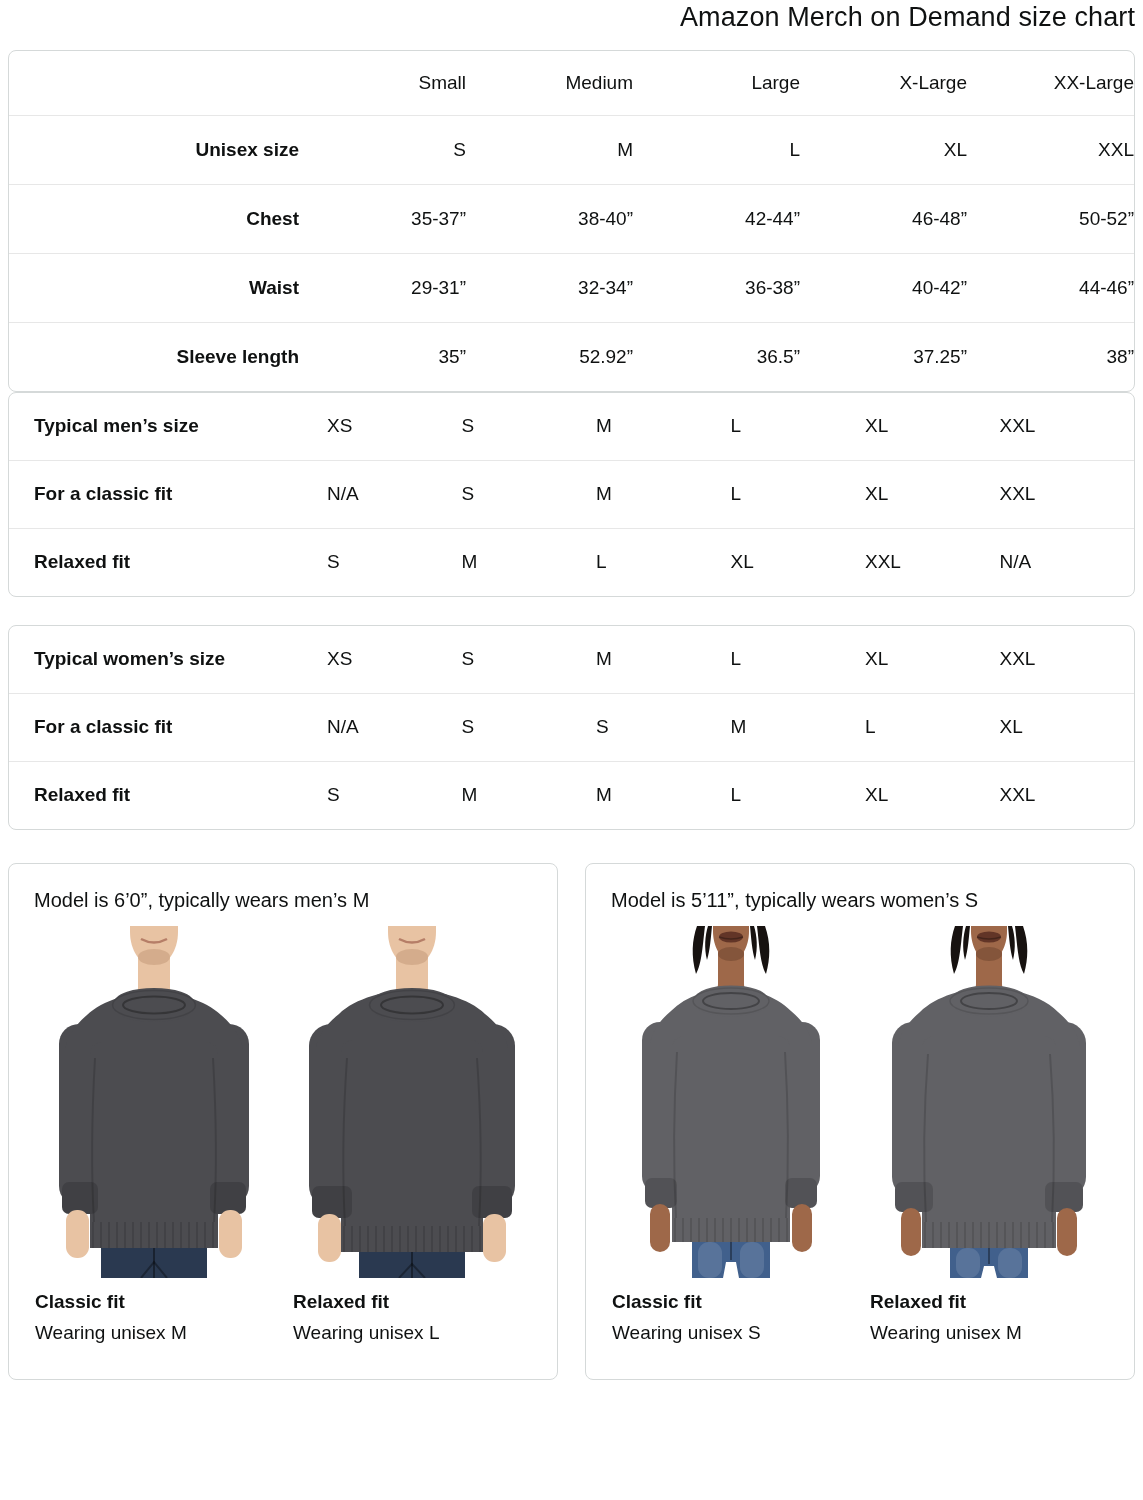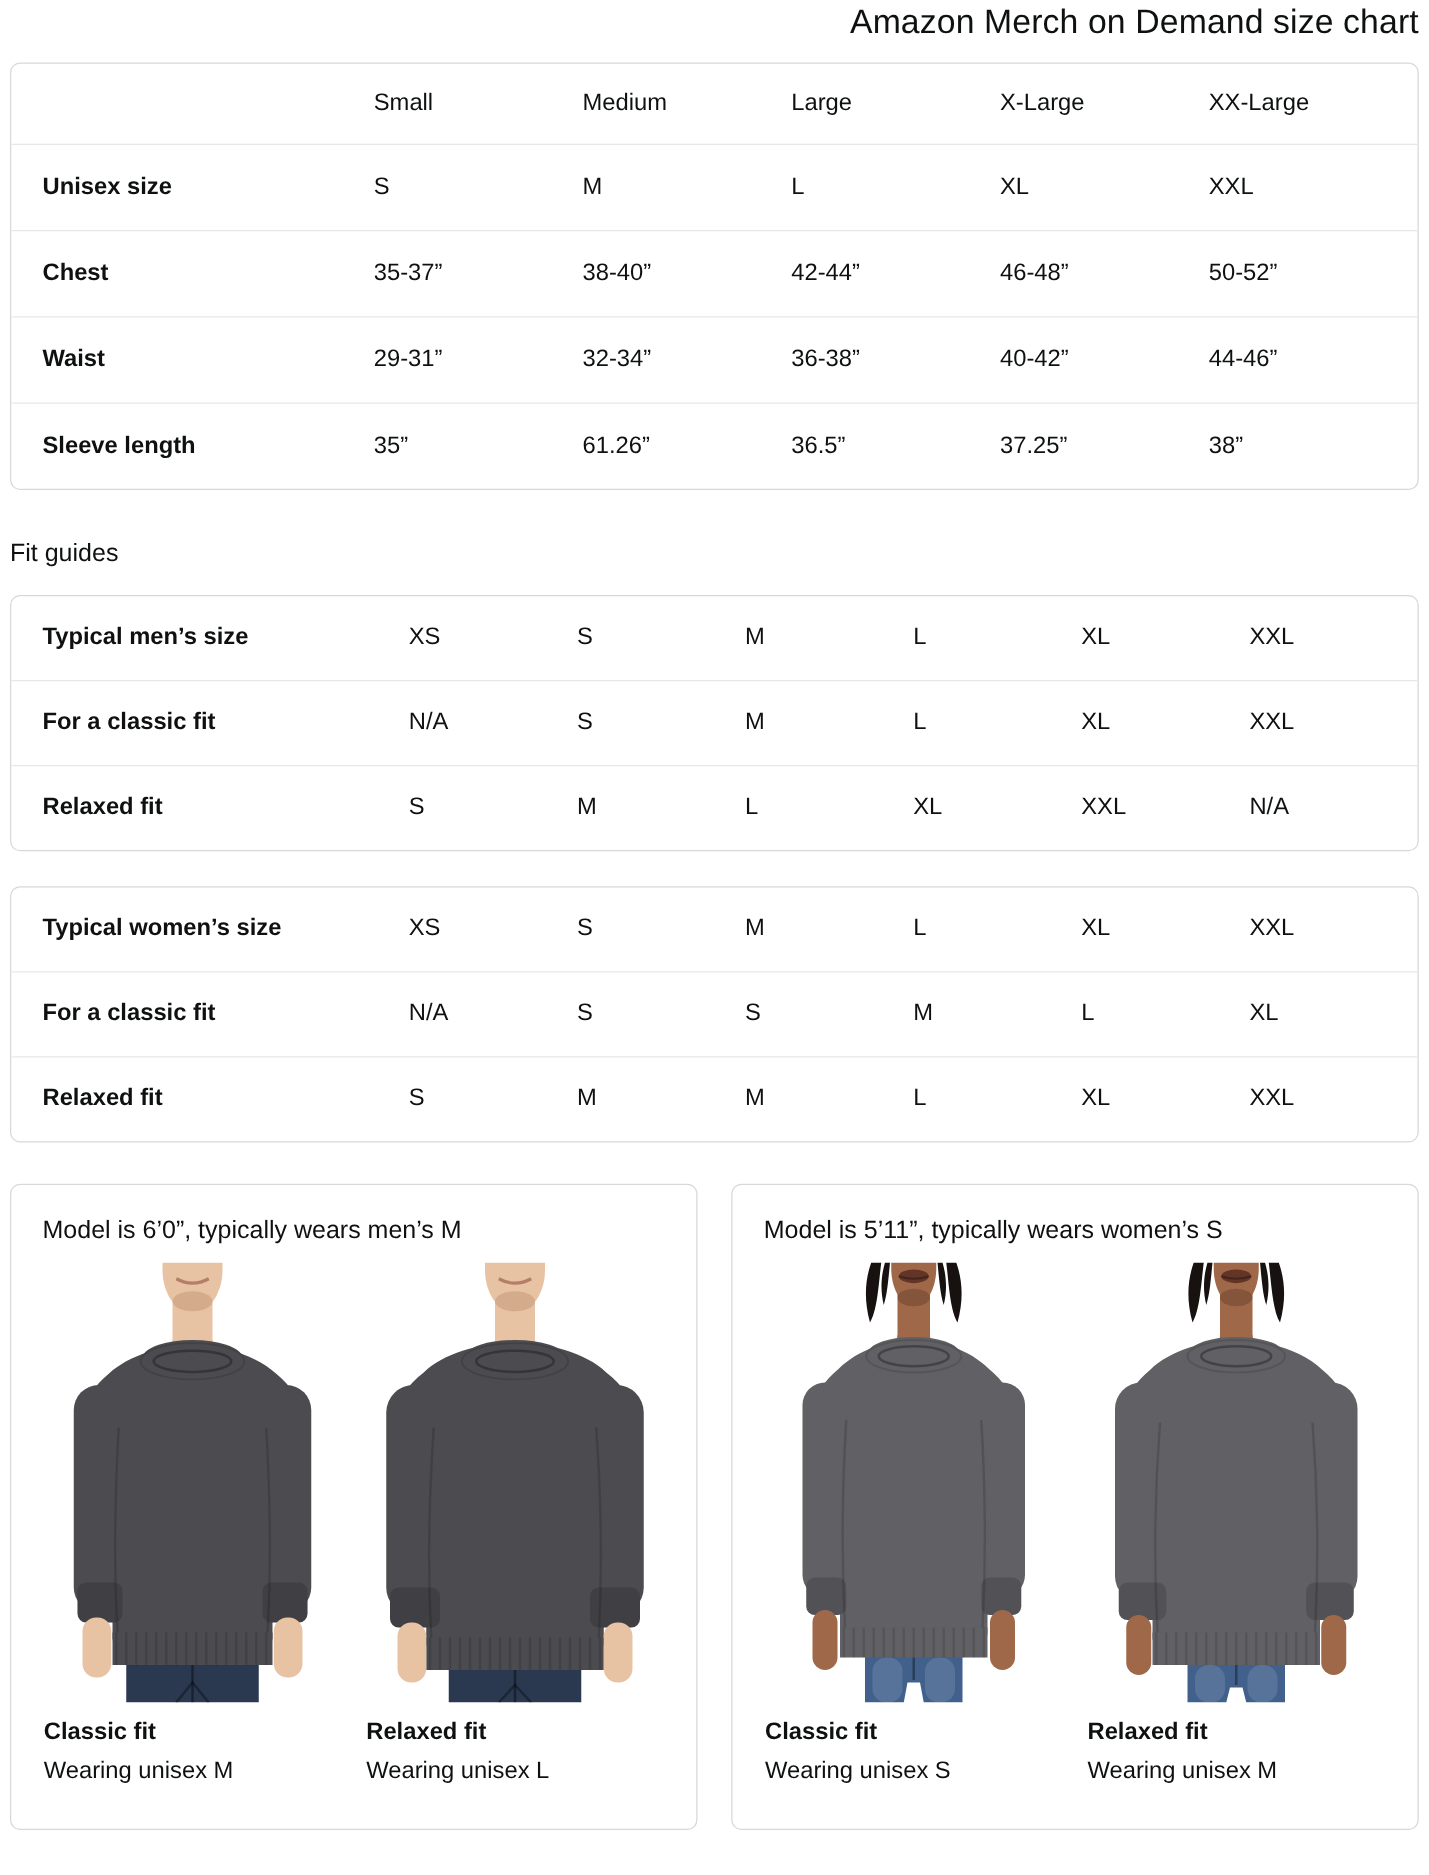--- a/index.html
+++ b/index.html
@@ -2,21 +2,21 @@
 <html><head>
 <meta charset="utf-8">
 <style>
   html,body{margin:0;padding:0;background:#fff;}
   body{width:1143px;height:1500px;color:#0f1111;font-family:"Liberation Sans",sans-serif;overflow:hidden;}
   .page{padding:2px 8px 0;}
   h1.title{font-size:27px;font-weight:400;margin:0 0 17px;letter-spacing:.1px;text-align:right;}
   .tbl{border:1px solid #d5d9d9;border-radius:8px;overflow:hidden;background:#fff;}
   .tr{display:grid;align-items:center;border-top:1px solid #e7e7e7;}
   .tr:first-child{border-top:none;}
-  .size-tbl .tr{grid-template-columns:290px repeat(5,1fr);height:68px;}
+  .size-tbl .tr{grid-template-columns:290px repeat(5,1fr);height:68px;text-align:right;}
   .size-tbl .tr.head{height:64px;}
   .fit-tbl .tr{grid-template-columns:318px repeat(6,1fr);height:67px;}
   .td{font-size:19px;line-height:1.2;white-space:nowrap;}
   .td.label{padding-left:25px;font-weight:700;}
   .head .td{font-weight:400;}
   .note{font-size:18px;margin:16px 0 0;}
   h2.fitg{font-size:20px;font-weight:400;margin:40px 0 21px;}
   .fit-tbl.women{margin-top:28px;}
   .cards{display:flex;gap:27px;margin-top:33px;border-radius:22px;}
   .card{width:550px;height:517px;box-sizing:border-box;border:1px solid #d5d9d9;border-radius:8px;padding:25px 25px 0;}
@@ -63,29 +63,28 @@
       <div class="td label">Waist</div>
       <div class="td">29-31”</div>
       <div class="td">32-34”</div>
       <div class="td">36-38”</div>
       <div class="td">40-42”</div>
       <div class="td">44-46”</div>
     </div>
     <div class="tr">
       <div class="td label">Sleeve length</div>
       <div class="td">35”</div>
-      <div class="td">61.26”</div>
+      <div class="td">52.92”</div>
       <div class="td">36.5”</div>
       <div class="td">37.25”</div>
       <div class="td">38”</div>
     </div>
   </div>
 
 
-  <h2 class="fitg">Fit guides</h2>
 
   <div class="tbl fit-tbl">
     <div class="tr">
       <div class="td label">Typical men’s size</div>
       <div class="td">XS</div>
       <div class="td">S</div>
       <div class="td">M</div>
       <div class="td">L</div>
       <div class="td">XL</div>
       <div class="td">XXL</div>

